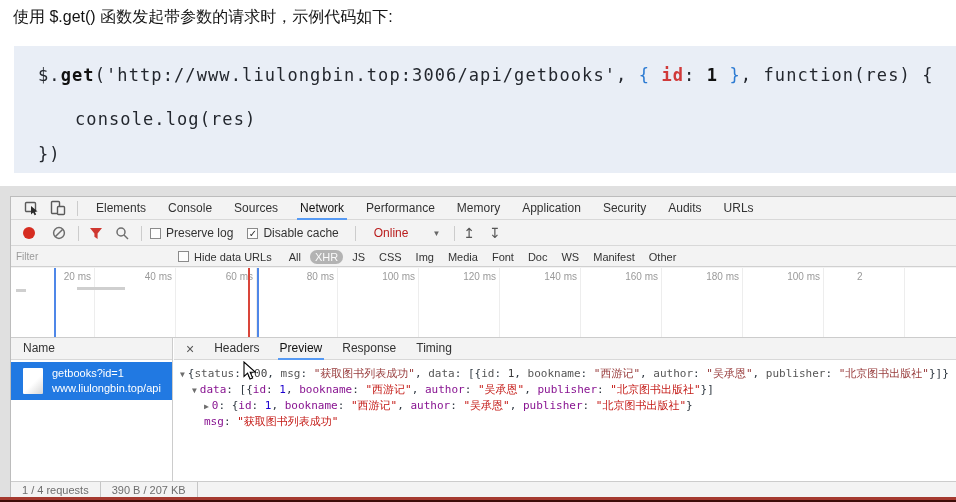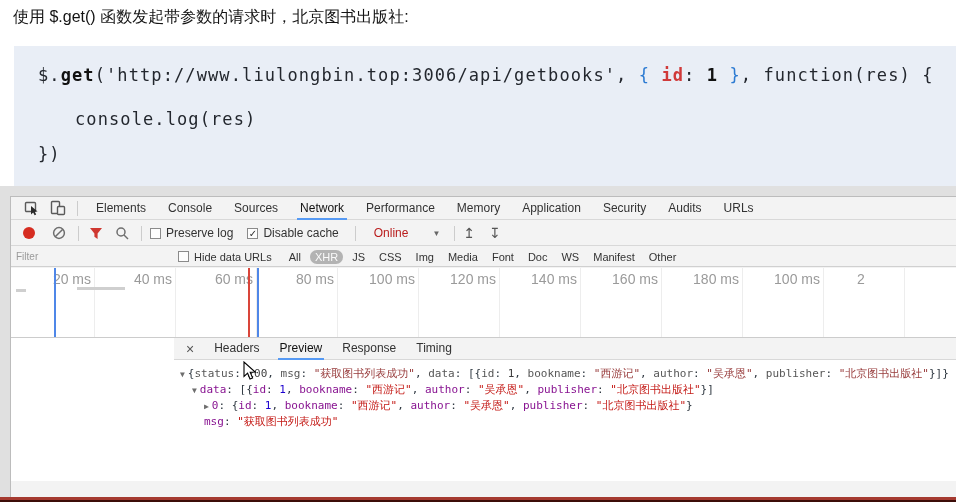--- a/index.html
+++ b/index.html
@@ -2,21 +2,21 @@
 <html><head>
 <meta charset="utf-8">
 <style>
   * { box-sizing: border-box; margin: 0; padding: 0; }
   html,body { width:956px; height:502px; }
   body { position:relative; overflow:hidden; background:#fff; font-family:"Liberation Sans",sans-serif; }
 
   
   .top-section { position:absolute; left:0; top:0; width:956px; height:186px; background:#fff; }
   .heading { position:absolute; left:13px; top:7px; font-size:16px; color:#141414; white-space:pre; }
-  .codeblock { position:absolute; left:14px; top:46px; width:942px; height:151px; background:#e9eef6; }
+  .codeblock { position:absolute; left:14px; top:46px; width:942px; height:127px; background:#e9eef6; }
   .cline { position:absolute; font-family:"DejaVu Sans Mono","Liberation Mono",monospace; font-size:17px; letter-spacing:1.1px; color:#23272e; white-space:pre; }
   #cl1 { left:24px; top:19px; }
   #cl2 { left:61px; top:63px; }
   #cl3 { left:24px; top:98px; }
   .cp { color:#23272e; } .cb { color:#111; font-weight:bold; }
   .cred { color:#d03a3a; font-weight:bold; } .cblue { color:#2b7ad2; } .cnum { color:#111; font-weight:bold; }
 
   
   .dt-outer { position:absolute; left:0; top:186px; width:956px; height:394px; background:#e0e0e0; }
   .dt { position:absolute; left:10px; top:10px; width:946px; height:301px; background:#f3f3f3;
@@ -46,21 +46,21 @@
   .filter-input { width:148px; margin-left:5px; border:none; background:transparent; font-size:10px;
                   font-family:"Liberation Sans",sans-serif; color:#333; outline:none; }
   .filter-input::placeholder { color:#9a9a9a; }
   .pills { display:flex; align-items:center; margin-left:6px; }
   .pill { padding:1px 5px; margin:0 2px; color:#333; border-radius:4px; white-space:nowrap; }
   .pill.active { background:#b3b3b3; color:#fafafa;border-radius:7px; }
 
   .overview { position:absolute; left:0; right:0; top:71px; height:70px; background:#fff;
               border-bottom:1px solid #ccc; overflow:hidden; }
   .gl { position:absolute; top:0; bottom:0; width:1px; background:#ededed; }
-  .rt { position:absolute; top:3px; width:70px; text-align:right; font-size:14px; color:#9a9a9a; white-space:nowrap; }
+  .rt { position:absolute; top:3px; width:70px; text-align:right; font-size:10px; color:#9a9a9a; white-space:nowrap; }
   .ev { position:absolute; top:0; bottom:0; width:2px; }
   .ev.blue { background:#4f87e8; } .ev.red { background:#d9453a; }
   .gbar { position:absolute; height:3px; background:#cfcfcf; }
 
   .mainsplit { position:absolute; left:0; right:0; top:141px; height:143px; background:#fff; }
   .left-pane { position:absolute; left:0; top:0; bottom:0; width:162px; border-right:1px solid #ccc; background:#fff; }
   .lhead { height:22px; background:#f3f3f3; border-bottom:1px solid #d8d8d8; line-height:21px;
            padding-left:12px; font-size:12px; color:#333; }
   .req-row { position:absolute; left:0; right:0; top:24px; height:38px; background:#2179e2; color:#fff;
              display:flex; align-items:center; }
@@ -90,21 +90,21 @@
 
   .redbar { position:absolute; left:0; top:497px; width:956px; height:5px;
             background:linear-gradient(#a53a30 0 60%, #3c0d08 60% 100%); }
 
   .cursor { position:absolute; left:243px; top:361px; z-index:20; }
 </style>
 </head>
 <body>
 
 <div class="top-section">
-  <div class="heading">使用 $.get() 函数发起带参数的请求时，北京图书出版社:</div>
+  <div class="heading">使用 $.get() 函数发起带参数的请求时，示例代码如下:</div>
   <div class="codeblock">
     <div class="cline" id="cl1"><span class="cp">$.</span><span class="cb">get</span><span class="cp">('http://www.liulongbin.top:3006/api/getbooks', </span><span class="cblue">{ </span><span class="cred">id</span><span class="cp">: </span><span class="cnum">1</span><span class="cblue"> }</span><span class="cp">, function(res) {</span></div>
     <div class="cline" id="cl2"><span class="cp">console.log(res)</span></div>
     <div class="cline" id="cl3"><span class="cp">})</span></div>
   </div>
 </div>
 
 <div class="dt-outer">
 <div class="dt">
 
@@ -212,38 +212,52 @@
         <div class="rt" style="left:739px">100 ms</div>
         <div class="rt" style="left:846px; text-align:left">2</div>
         <div class="ev blue" style="left:43px"></div>
         <div class="ev red" style="left:237px"></div>
         <div class="ev blue" style="left:246px"></div>
         <div class="gbar" style="left:66px; top:19px; width:48px"></div>
         <div class="gbar" style="left:5px; top:21px; width:10px"></div>
       </div>
 
   <div class="mainsplit">
+    <div class="left-pane">
+      <div class="lhead">Name</div>
+      <div class="req-row">
+        <div class="ficon"></div>
+        <div class="rtext">
+          <div>getbooks?id=1</div>
+          <div>www.liulongbin.top/api</div>
+        </div>
+      </div>
+    </div>
     <div class="right-pane">
       <div class="dhead">
         <span class="close-x">×</span>
 
       <span class="dtab">Headers</span>
             <span class="dtab active">Preview</span>
             <span class="dtab">Response</span>
             <span class="dtab">Timing</span>
           </div>
       <div class="ptree" id="ptree">
             <div class="tline" style="padding-left: 6px;"><span class="tri">▼</span><span class="pl">{</span><span class="k1">status</span><span class="pl">: </span><span class="n1">200</span><span class="pl">, </span><span class="k1">msg</span><span class="pl">: </span><span class="s1">"获取图书列表成功"</span><span class="pl">, </span><span class="k1">data</span><span class="pl">: [{</span><span class="k1">id</span><span class="pl">: </span><span class="n1">1</span><span class="pl">, </span><span class="k1">bookname</span><span class="pl">: </span><span class="s1">"西游记"</span><span class="pl">, </span><span class="k1">author</span><span class="pl">: </span><span class="s1">"吴承恩"</span><span class="pl">, </span><span class="k1">publisher</span><span class="pl">: </span><span class="s1">"北京图书出版社"</span><span class="pl">}]}</span></div>
             <div class="tline" style="padding-left: 18px;"><span class="tri">▼</span><span class="kp">data</span><span class="pl">: [{</span><span class="kp">id</span><span class="pl">: </span><span class="nb">1</span><span class="pl">, </span><span class="kp">bookname</span><span class="pl">: </span><span class="sr">"西游记"</span><span class="pl">, </span><span class="kp">author</span><span class="pl">: </span><span class="sr">"吴承恩"</span><span class="pl">, </span><span class="kp">publisher</span><span class="pl">: </span><span class="sr">"北京图书出版社"</span><span class="pl">}]</span></div>
             <div class="tline" style="padding-left: 30px;"><span class="tri">▶</span><span class="kp">0</span><span class="pl">: {</span><span class="kp">id</span><span class="pl">: </span><span class="nb">1</span><span class="pl">, </span><span class="kp">bookname</span><span class="pl">: </span><span class="sr">"西游记"</span><span class="pl">, </span><span class="kp">author</span><span class="pl">: </span><span class="sr">"吴承恩"</span><span class="pl">, </span><span class="kp">publisher</span><span class="pl">: </span><span class="sr">"北京图书出版社"</span><span class="pl">}</span></div>
             <div class="tline" style="padding-left: 30px;"><span class="kp">msg</span><span class="pl">: </span><span class="sr">"获取图书列表成功"</span></div>
           </div>
     </div>
   </div>
 
+  <div class="statusbar">
+    <div class="sseg">1 / 4 requests</div>
+    <div class="sseg">390 B / 207 KB</div>
+  </div>
 
 </div>
 </div>
 
 <div class="redbar"></div>
 
 <div class="cursor">
   <svg width="14" height="20" viewBox="0 0 14 20">
       <path d="M1 1 L1 15.5 L4.6 12.2 L7 18 L9.6 16.9 L7.2 11.3 L12.2 11.1 Z" fill="#fff" stroke="#000" stroke-width="1.1"></path>
     </svg>

